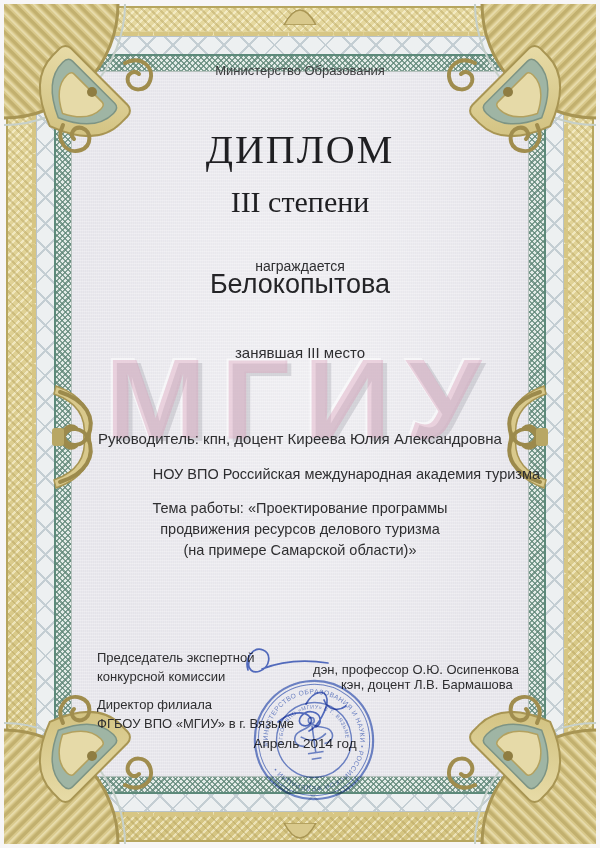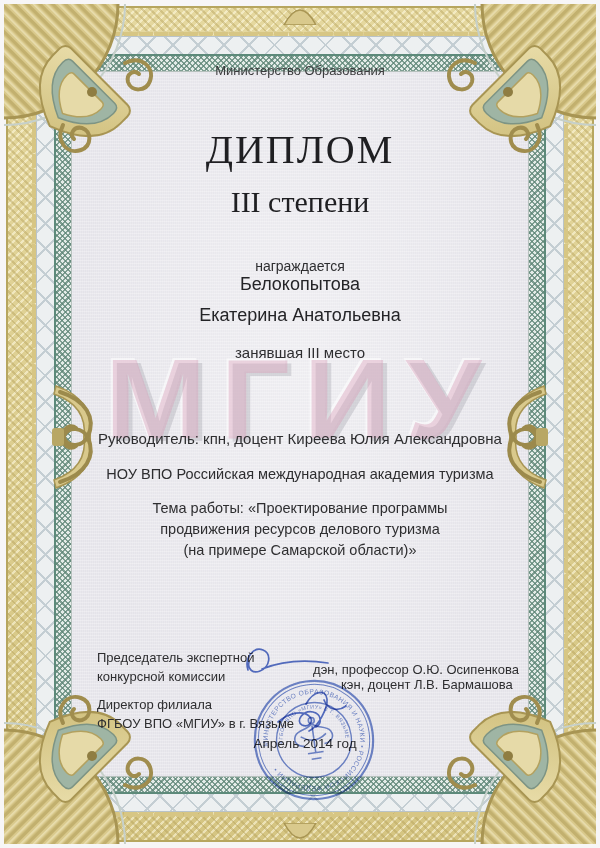--- a/index.html
+++ b/index.html
@@ -63,25 +63,25 @@
     color:rgba(214,158,184,.42);
     text-shadow:4px 4px 0 rgba(150,148,160,.30), -2px -2px 0 rgba(255,255,255,.55);
     transform:scaleY(.92);user-select:none;}
 
   
   .txt{position:absolute;left:60px;right:60px;text-align:center;color:#2e2e30;}
   .ministry{top:62px;font-size:13px;line-height:18px;color:#3c3c3e;}
   .title{top:126px;font-family:"Liberation Serif","DejaVu Serif",serif;font-size:40px;letter-spacing:2px;color:#1f1f22;}
   .degree{top:185px;font-family:"Liberation Serif","DejaVu Serif",serif;font-size:30px;color:#1f1f22;}
   .award-label{top:258px;font-size:14px;}
-  .recipient{top:269px;font-size:18px;line-height:31px;color:#242427;}
+  .recipient{top:269px;font-size:27px;line-height:31px;color:#242427;}
   .place{top:344px;font-size:15px;}
   .competition{top:382px;font-size:15px;line-height:23px;}
   .supervisor{top:430px;font-size:15px;}
-  .institution{top:466px;font-size:14.5px;}
+  .institution{top:466px;font-size:14.5px;text-align:right;}
   .thesis{top:498px;font-size:14.5px;line-height:21px;}
 
   .sig-role{position:absolute;left:97px;font-size:13px;line-height:19px;color:#2e2e30;text-align:left;white-space:nowrap;}
   .sig-role-1{top:648px;}
   .sig-role-2{top:695px;}
   .sig-name{position:absolute;font-size:13px;color:#2e2e30;white-space:nowrap;}
   .sig-name-1{left:313px;top:662px;}
   .sig-name-2{left:341px;top:677px;}
   .date{position:absolute;left:245px;width:120px;top:736px;text-align:center;font-size:13.5px;color:#2e2e30;}
 
@@ -172,21 +172,20 @@
   <div class="txt ministry">
     <div>Министерство Образования</div>
   </div>
 
   <div class="txt title">ДИПЛОМ</div>
   <div class="txt degree">III степени</div>
   <div class="txt award-label">награждается</div>
 
   <div class="txt recipient">
     <div>Белокопытова</div>
-    <div>Екатерина Анатольевна</div>
   </div>
 
   <div class="txt place">занявшая III место</div>
 
 
   <div class="txt supervisor">Руководитель: кпн, доцент Киреева Юлия Александровна</div>
   <div class="txt institution">НОУ ВПО Российская международная академия туризма</div>
 
   <div class="txt thesis">
     <div>Тема работы: «Проектирование программы</div>

